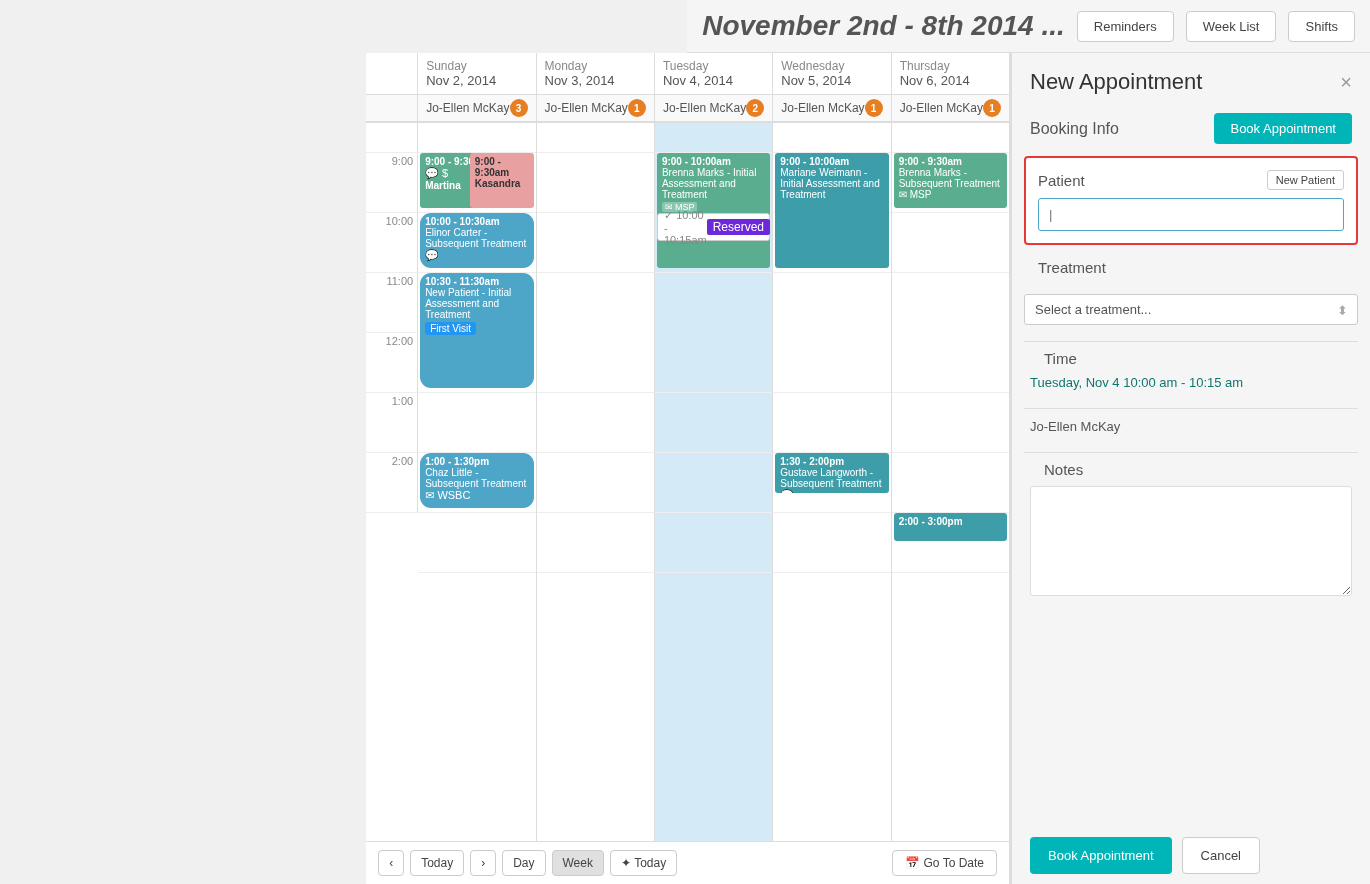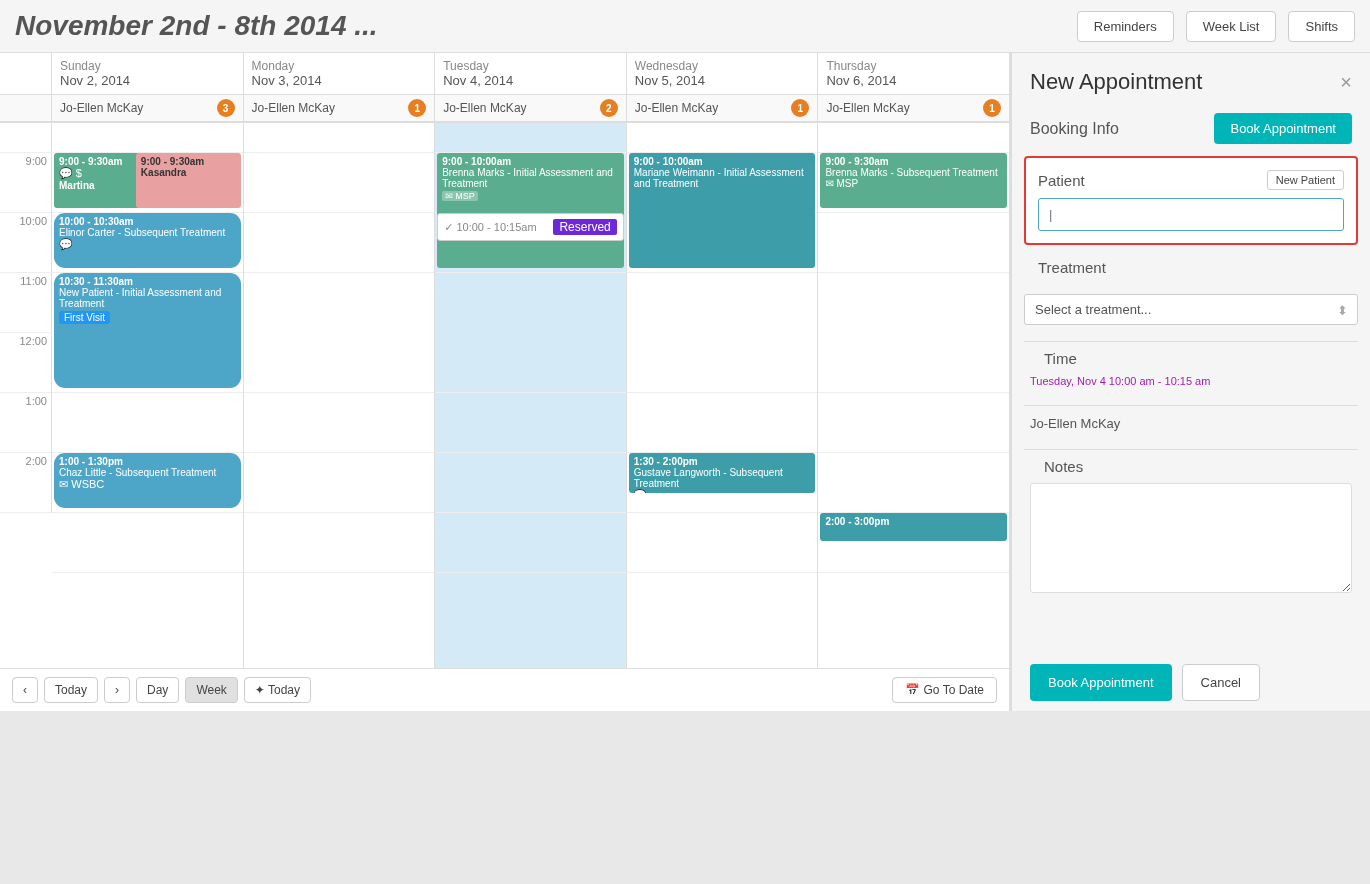--- a/index.html
+++ b/index.html
@@ -1,18 +1,18 @@
 <!DOCTYPE html>
 <html><head>
   <meta charset="utf-8">
   <style>
     * { box-sizing: border-box; margin: 0; padding: 0; }
     body { font-family: -apple-system, BlinkMacSystemFont, 'Segoe UI', sans-serif; background: #e8e8e8; font-size: 13px; color: #333; }
 
-    .main-container { display: flex; flex-direction: column; width: 1370px; height: 711px; background: #f0f0f0; }
+    .main-container { display: flex; flex-direction: column; width: 1370px; height: 884px; background: #f0f0f0; align-items: flex-end; }
 
     
     .header { display: flex; align-items: center; padding: 10px 15px; background: #f5f5f5; border-bottom: 1px solid #ddd; gap: 12px; }
     .header-title { font-size: 28px; font-weight: bold; color: #555; font-style: italic; flex: 1; }
     .header-btn { padding: 7px 16px; background: white; border: 1px solid #ccc; border-radius: 4px; cursor: pointer; font-size: 13px; color: #444; }
 
     
     .content-area { display: flex; flex: 1; overflow: hidden; }
 
     
@@ -75,21 +75,21 @@
     .patient-section { margin: 0 12px 10px; background: white; border: 2px solid #e53935; border-radius: 4px; padding: 12px; }
     .section-label { font-size: 15px; color: #555; margin-bottom: 8px; display: flex; align-items: center; justify-content: space-between; }
     .new-patient-btn { background: white; border: 1px solid #ccc; border-radius: 3px; padding: 3px 8px; font-size: 11px; cursor: pointer; color: #444; }
     .patient-input { width: 100%; border: 1.5px solid #4da6c8; border-radius: 3px; padding: 8px 10px; font-size: 13px; outline: none; }
     .section-title { font-size: 15px; color: #555; margin-bottom: 8px; margin-left: 14px; }
     .treatment-select { width: 100%; padding: 7px 10px; border: 1px solid #ccc; border-radius: 3px; font-size: 13px; color: #555; background: white; appearance: none; cursor: pointer; }
     .select-wrapper { position: relative; }
     .select-wrapper::after { content: '⬍'; position: absolute; right: 10px; top: 50%; transform: translateY(-50%); color: #aaa; pointer-events: none; }
 
     .time-section { margin: 0 12px 10px; padding: 4px 6px; }
-    .time-value { font-size: 11px; color: #a21caf; margin-top: 2px; }
+    .time-value { font-size: 13px; color: #0f766e; margin-top: 2px; }
     .staff-section { margin: 0 12px 10px; padding: 4px 6px; }
     .staff-value { font-size: 13px; color: #555; margin-top: 2px; }
 
     .notes-section { margin: 0 12px 10px; padding: 4px 6px; flex: 1; }
     .notes-textarea { width: 100%; height: 110px; border: 1px solid #ddd; border-radius: 3px; padding: 8px; font-size: 12px; resize: vertical; background: white; }
 
     .panel-footer { padding: 10px 18px; display: flex; gap: 10px; background: #f5f5f5; }
     .book-appt-btn-bottom { background: #00b5b8; color: white; border: none; border-radius: 4px; padding: 10px 18px; font-size: 13px; cursor: pointer; }
     .cancel-btn { background: white; border: 1px solid #ccc; border-radius: 4px; padding: 10px 18px; font-size: 13px; cursor: pointer; color: #444; }
 

